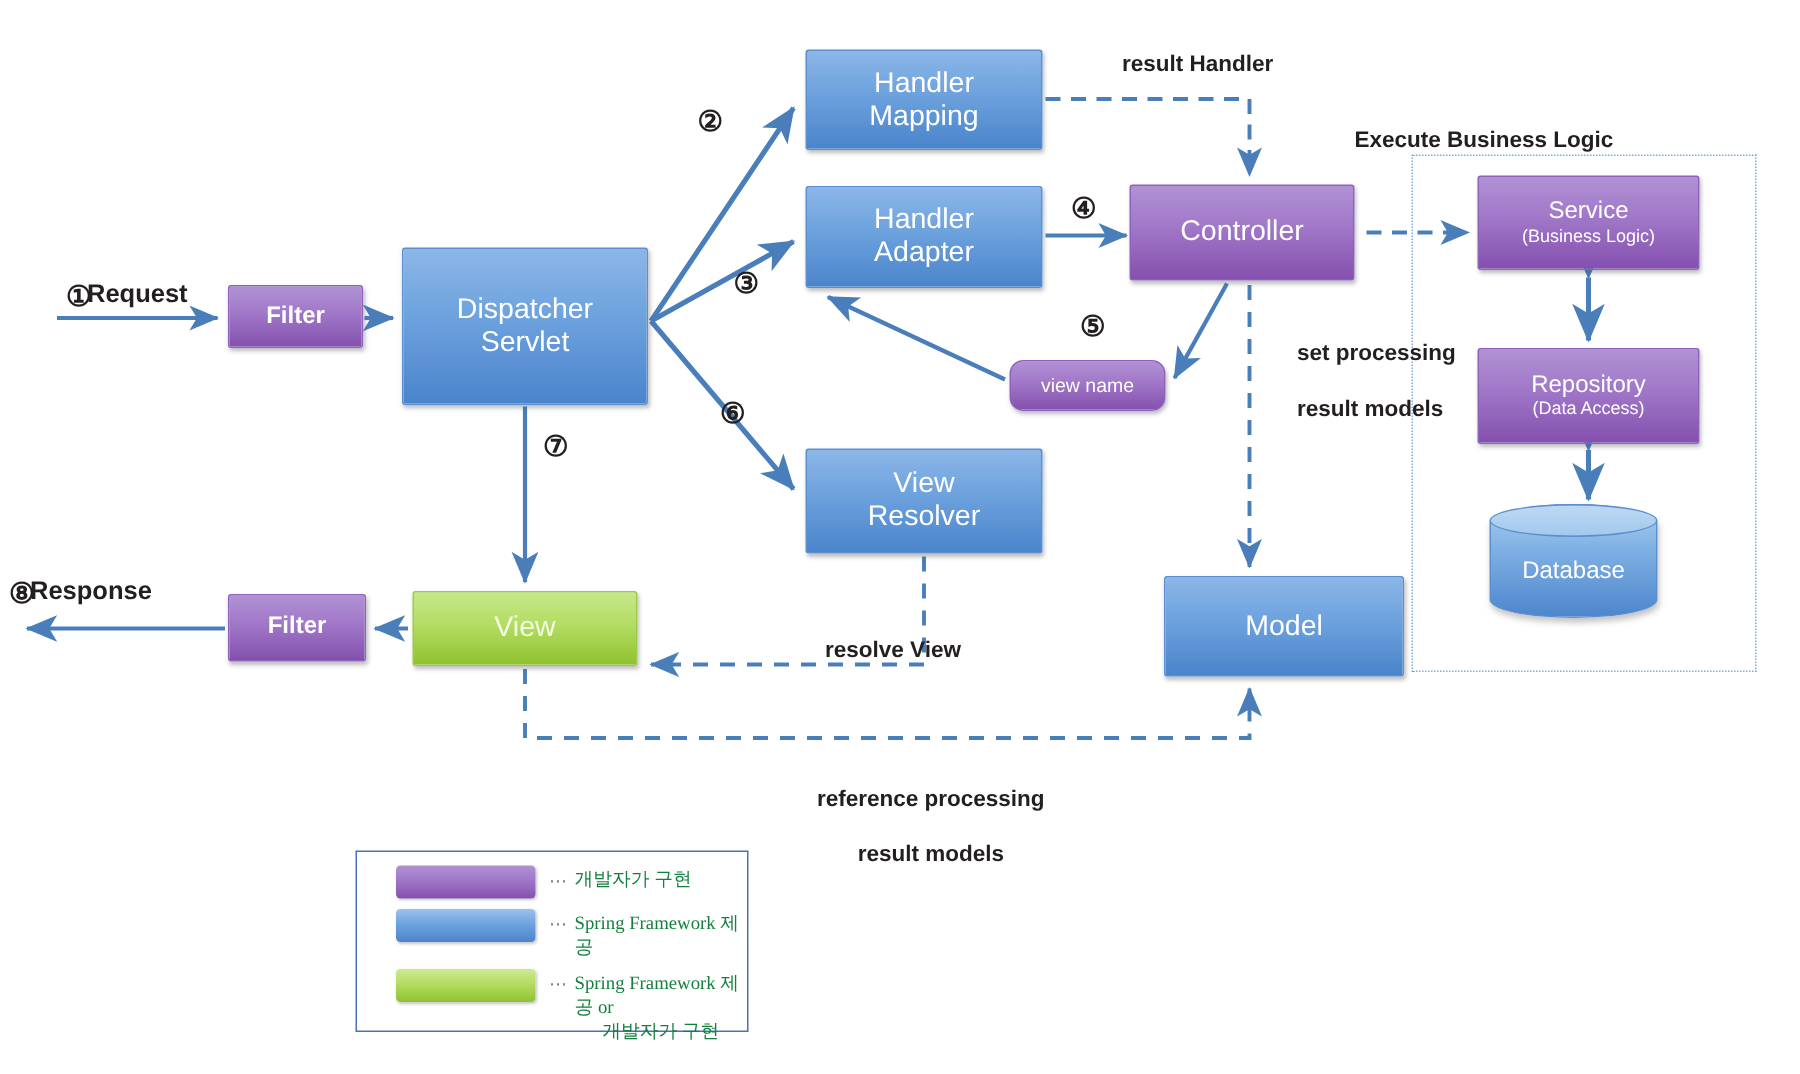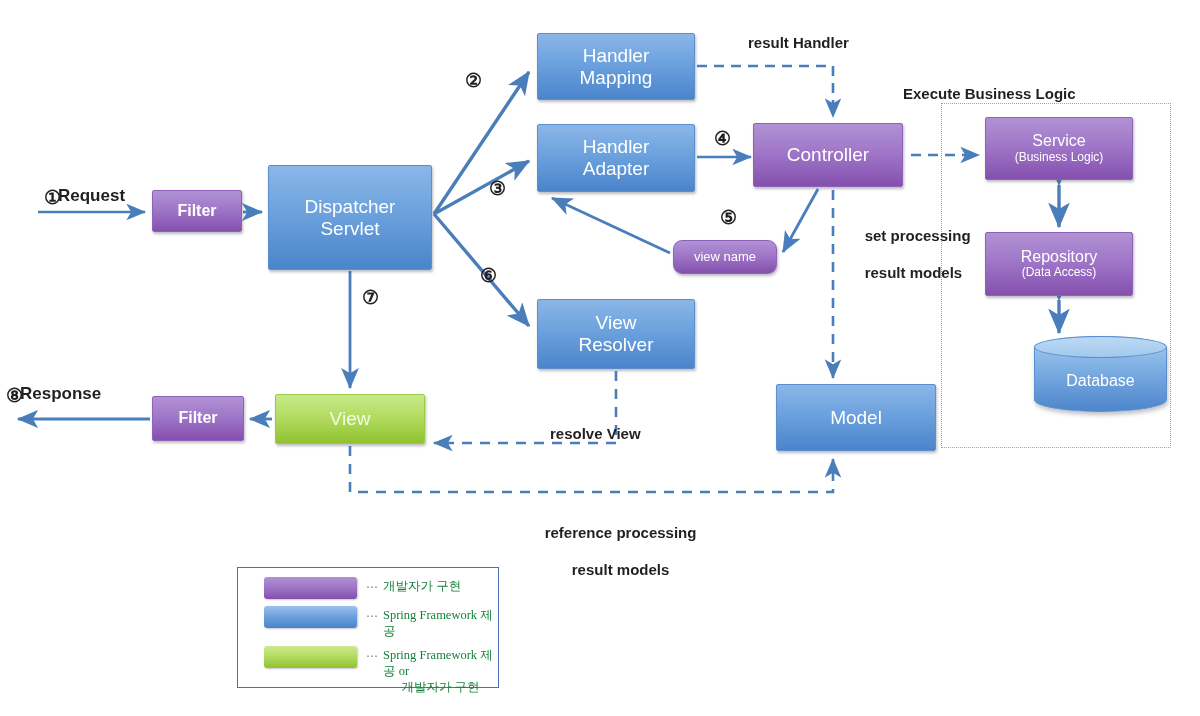--- a/index.html
+++ b/index.html
@@ -71,32 +71,31 @@
   }
   #node-model       { left: 752px; top: 384px; width: 160px; height: 67px; font-size: 19px; margin-left: 24px; }
   #node-service     { left: 985px; top: 117px; width: 148px; height: 63px; font-size: 16px; }
   #node-repository  { left: 985px; top: 232px; width: 148px; height: 64px; font-size: 16px; }
   #node-filter-out  { left: 152px; top: 396px; width: 92px;  height: 45px; font-size: 16px; font-weight: bold; }
   #node-view        { left: 275px; top: 394px; width: 150px; height: 50px; font-size: 19px; }
 
   
   #node-database {
     position: absolute;
-    left: 993px; top: 336px; width: 133px; height: 76px;
+    left: 993px; top: 336px; width: 112px; height: 76px;
     box-sizing: border-box;
     color: #ffffff;
     font-size: 16px;
     display: flex;
     align-items: center;
     justify-content: center;
     background: linear-gradient(to bottom, #a9cdef 0%, #7fb0e4 40%, #4d86cc 100%);
     border: 1px solid #5b8fd0;
     border-radius: 50% / 16% 16% 16% 16%;
     box-shadow: 1px 3px 4px rgba(80,80,90,0.35);
-    margin-left: 41px;
   }
   #node-database .cyl-top {
     position: absolute;
     left: -1px; top: -1px; right: -1px;
     height: 22px;
     background: linear-gradient(to bottom, #bcd9f3, #a3c9ec);
     border: 1px solid #5b8fd0;
     border-radius: 50%;
     box-sizing: border-box;
   }

